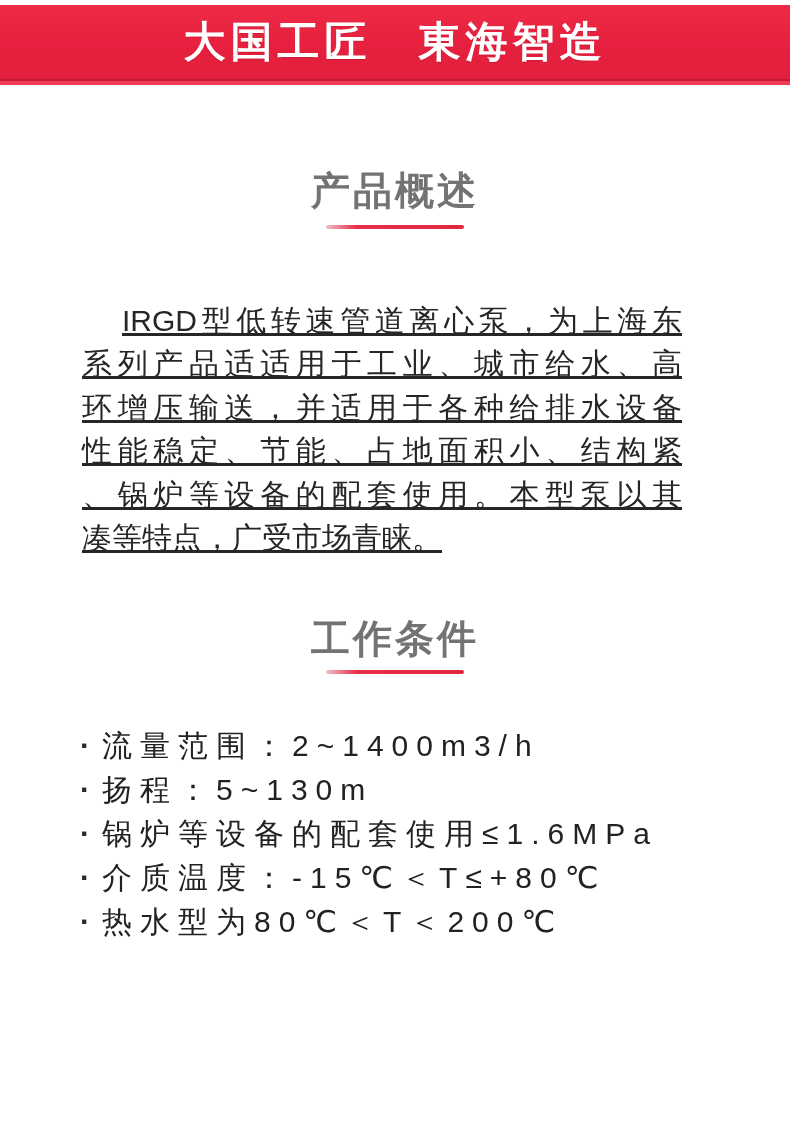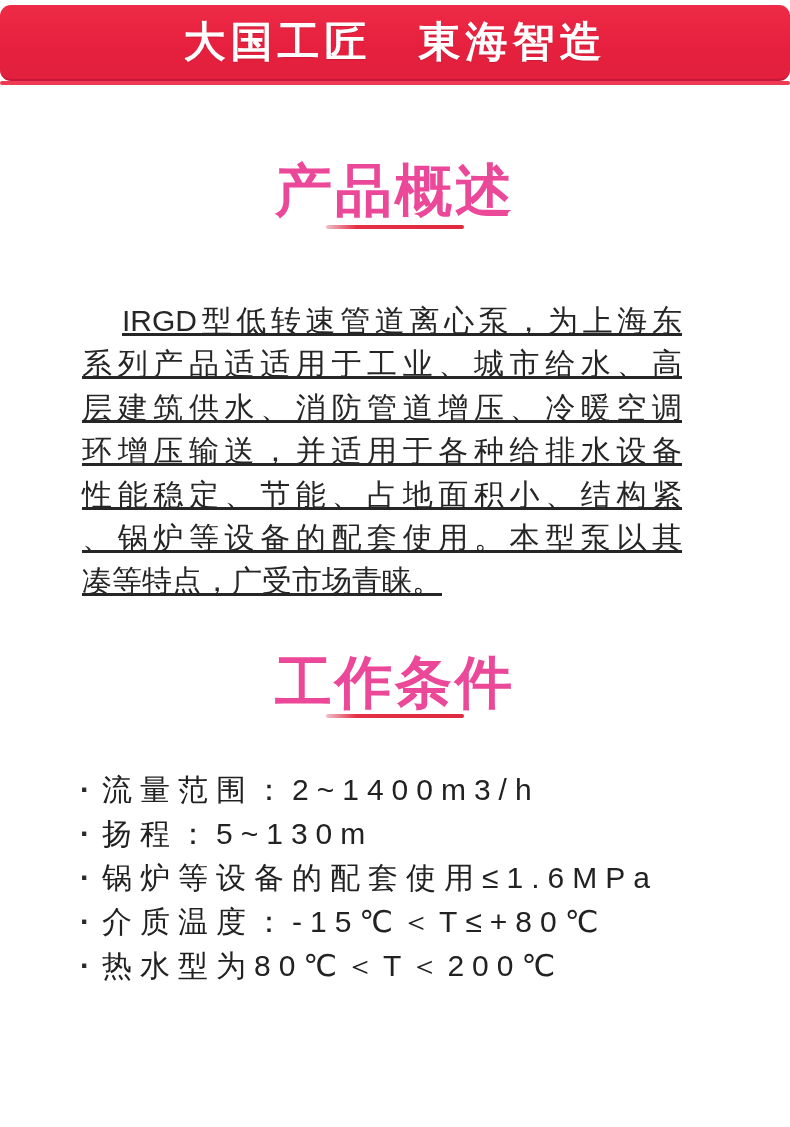--- a/index.html
+++ b/index.html
@@ -1,15 +1,15 @@
 <!DOCTYPE html>
 <html><head>
 <meta charset="utf-8">
 <style>
-  * { margin:0; padding:0; box-sizing:border-box;border-radius:11px; }
+  * { margin:0; padding:0; box-sizing:border-box; }
   html,body { background:#ffffff; }
   body { font-family:"Liberation Sans","DejaVu Sans",sans-serif; }
   .page {
     position:relative; width:790px; height:1127px;
     background:#ffffff; overflow:hidden;
   }
   
   .banner-wrap { padding-top:5px; }
   .banner {
     height:76px;
@@ -18,22 +18,22 @@
     display:flex; align-items:center; justify-content:center;
   }
   .banner-strip { height:4px; background:#ee3a52; }
   .banner-title {
     color:#ffffff; font-size:42px; font-weight:700;
     letter-spacing:5px; white-space:pre;
     text-shadow:0 1px 1px rgba(0,0,0,0.12);
   }
   
   .section-title {
-    text-align:center; font-size:57px; line-height:47px;
-    font-weight:800; color:#ec4899; letter-spacing:3px;font-family:Liberation Serif, serif;
+    text-align:center; font-size:39px; line-height:47px;
+    font-weight:800; color:#737373; letter-spacing:3px;font-family:Liberation Serif, serif;
   }
   .st-overview { margin-top:82px; }
   .st-conditions { margin-top:56px; }
   .title-underline {
     width:138px; height:4px; margin:11px auto 0;
     background:linear-gradient(90deg,#eec0c8 0%,#e63048 22%,#e0283f 100%);
     border-radius:2px;
   }
   .title-underline.second { margin-top:8px; }
   
@@ -73,21 +73,20 @@
     <div class="banner-strip"></div>
   </div>
 
   <div>
     <h2 class="section-title st-overview">产品概述</h2>
     <div class="title-underline"></div>
 
     <div class="overview-text">
       <div class="p-line first">IRGD型低转速管道离心泵，为上海东</div>
       <div class="p-line">系列产品适适用于工业、城市给水、高</div>
-      <div class="p-line">层建筑供水、消防管道增压、冷暖空调</div>
       <div class="p-line">环增压输送，并适用于各种给排水设备</div>
       <div class="p-line">性能稳定、节能、占地面积小、结构紧</div>
       <div class="p-line">、锅炉等设备的配套使用。本型泵以其</div>
       <div class="p-line last">凑等特点，广受市场青睐。</div>
     </div>
   </div>
 
   <div>
     <h2 class="section-title st-conditions">工作条件</h2>
     <div class="title-underline second"></div>

